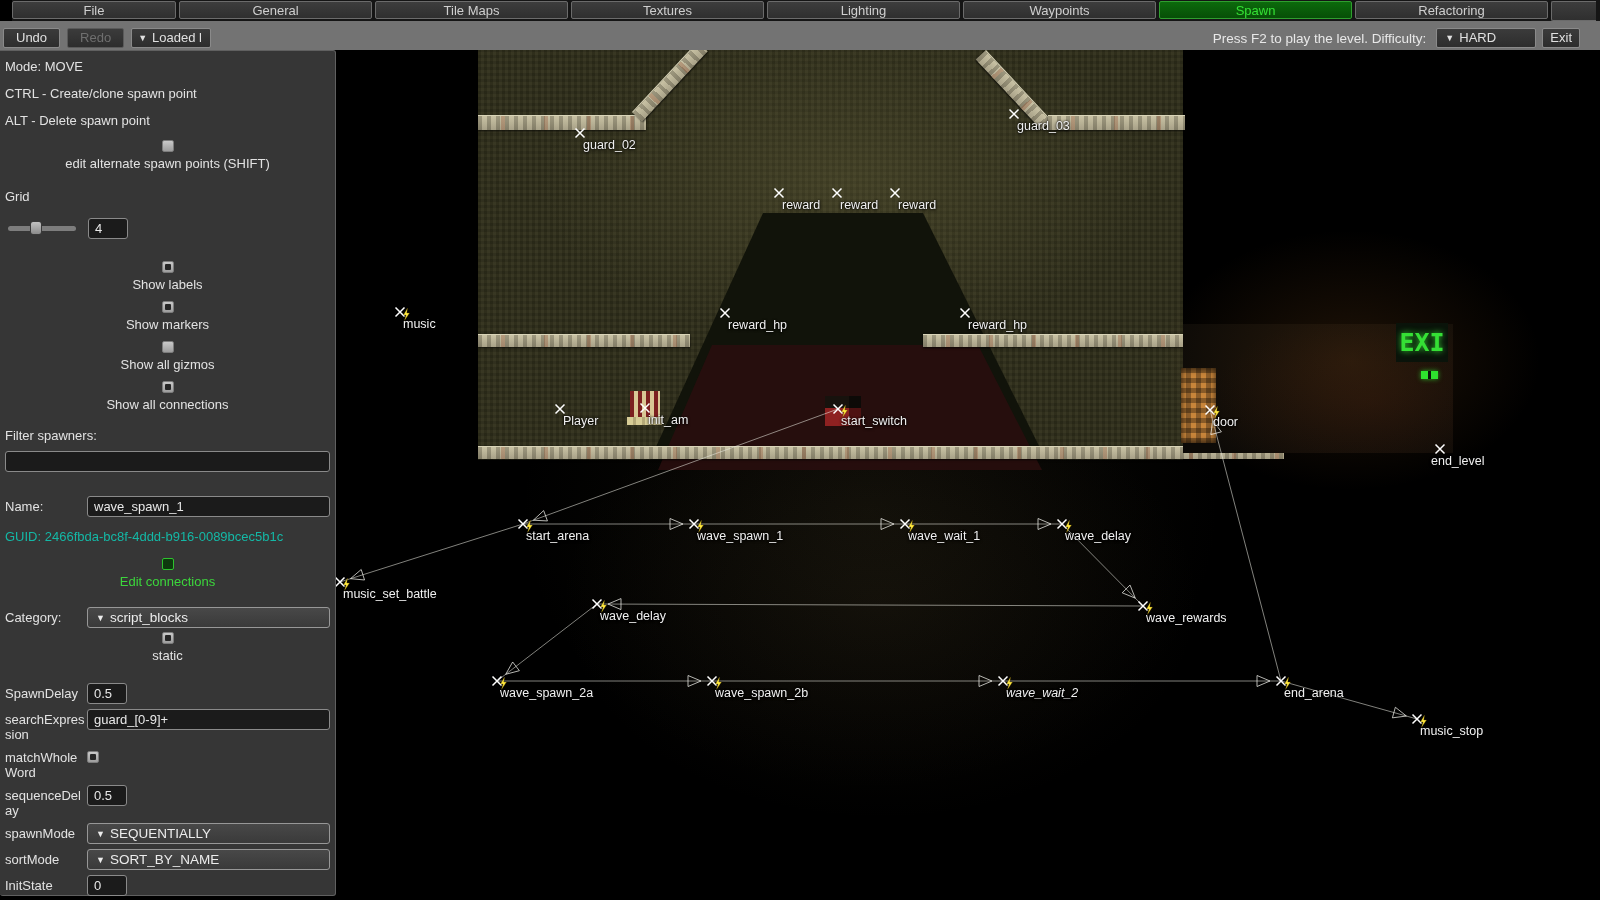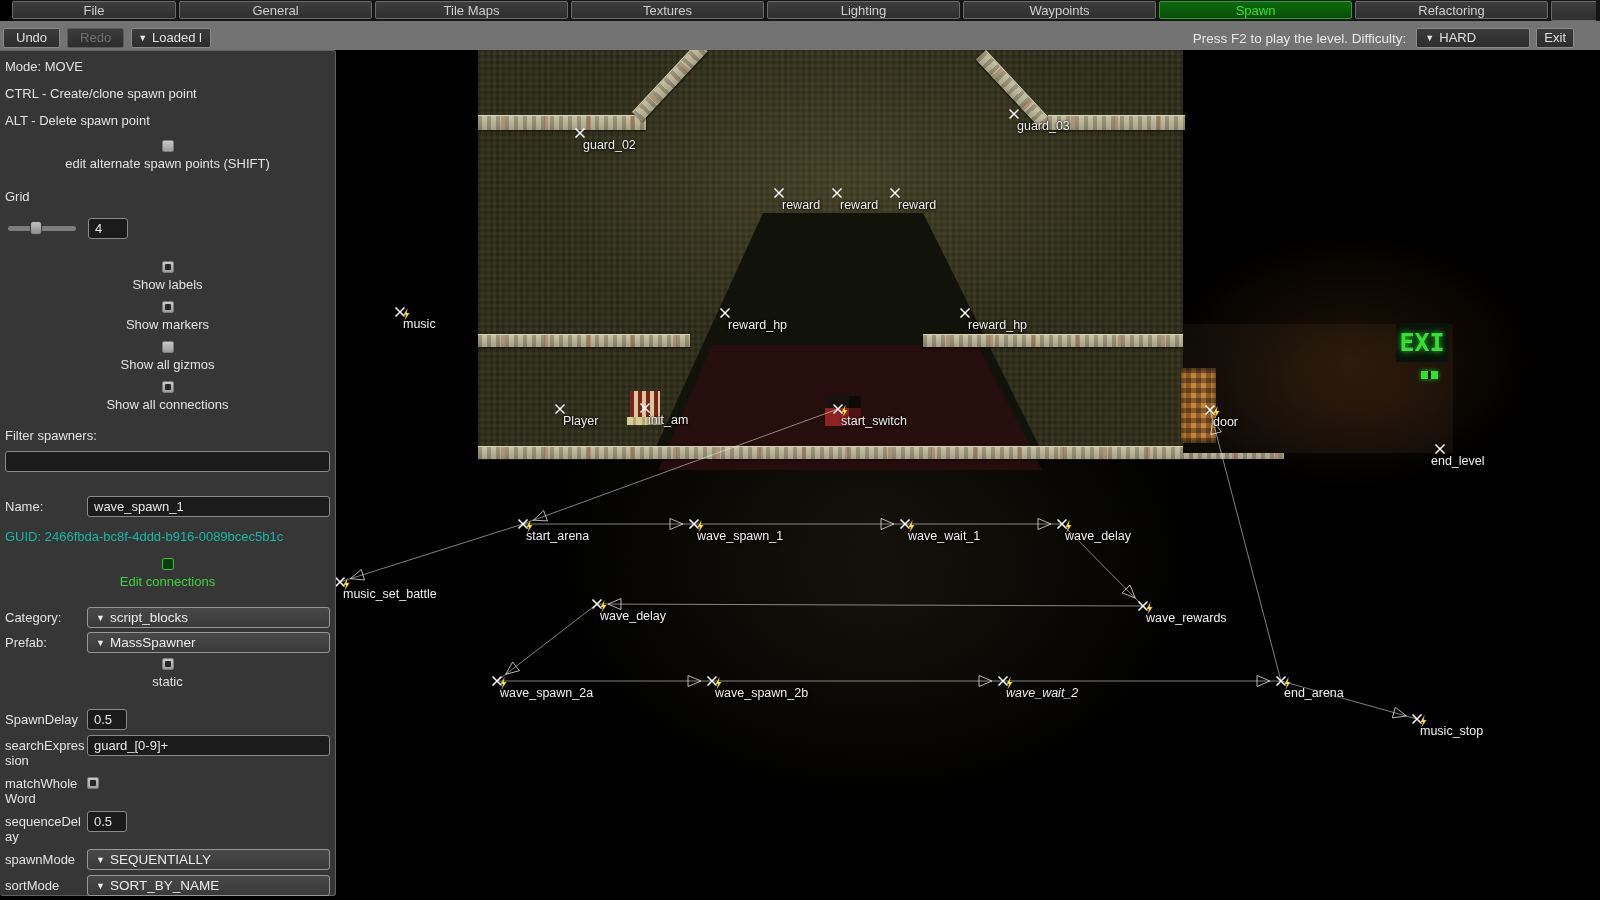--- a/index.html
+++ b/index.html
@@ -19,25 +19,25 @@
     display:flex;align-items:center;box-sizing:border-box;padding:7px 4px 2px 3px;}
   .tbtn{height:20px;background:linear-gradient(#3b3b3b,#2d2d2d);border:1px solid #8a8a8a;border-radius:2px;
     color:#e0e0e0;font-size:13px;line-height:18px;padding:0 12px;box-sizing:border-box;cursor:pointer;}
   .tbtn.disabled{color:#6f6f6f;border-color:#5a5a5a;}
   .tdrop{height:20px;width:80px;overflow:hidden;white-space:nowrap;background:linear-gradient(#3b3b3b,#2d2d2d);
     border:1px solid #8a8a8a;border-radius:2px;color:#e0e0e0;font-size:13px;line-height:18px;
     padding:0 6px;box-sizing:border-box;margin-left:7px;cursor:pointer;}
   .caret{font-size:9px;vertical-align:1px;margin-right:5px;}
   .spacer{flex:1;}
   .hint{color:#e8e8e8;font-size:13.5px;margin-right:10px;}
-  .diff-drop{height:20px;width:114px;background:linear-gradient(#3b3b3b,#2d2d2d);border:1px solid #8a8a8a;
+  .diff-drop{height:20px;width:100px;background:linear-gradient(#3b3b3b,#2d2d2d);border:1px solid #8a8a8a;
     border-radius:2px;color:#e0e0e0;font-size:13px;line-height:18px;padding:0 8px;box-sizing:border-box;
     margin-right:6px;cursor:pointer;}
   .exit-btn{height:20px;background:linear-gradient(#3b3b3b,#2d2d2d);border:1px solid #8a8a8a;border-radius:2px;
-    color:#e0e0e0;font-size:13px;line-height:18px;padding:0 7px;box-sizing:border-box;cursor:pointer;margin-right:22px;}
+    color:#e0e0e0;font-size:13px;line-height:18px;padding:0 7px;box-sizing:border-box;cursor:pointer;margin-right:16px;}
   
   .sidebar{position:absolute;left:0;top:50px;width:336px;height:846px;background:#363636;z-index:10;
     border:1px solid #606060;border-left:none;border-radius:0 3px 3px 3px;box-sizing:border-box;
     color:#e2e2e2;font-size:13px;padding:8px 5px 0 5px;}
   .sline{margin-bottom:12px;}
   .cbrow{display:flex;align-items:center;gap:4px;margin-bottom:9px;flex-direction:column;}
   .cb{width:12px;height:12px;flex:0 0 12px;background:linear-gradient(#c9c9c9,#9d9d9d);border:1px solid #7c7c7c;
     border-radius:2px;box-sizing:border-box;cursor:pointer;}
   .cb.checked::after{content:"";display:block;width:6px;height:6px;margin:2px;background:#262626;border-radius:1px;}
   .cb.green{background:#0e3a0e;border-color:#2ec22e;}
@@ -341,26 +341,20 @@
   <div class="cbrow" style="margin-bottom:18px;">
     <div class="cb green" id="cb-editconn"></div>
     <span class="greentext">Edit connections</span>
   </div>
   <div class="frow" style="margin-bottom:4px;">
     <div class="flabel">Category:</div>
     <div class="sdrop">
       <span class="caret">▼</span><span>script_blocks</span>
     </div>
   </div>
-  <div class="frow" style="margin-bottom:5px;">
-    <div class="flabel">Prefab:</div>
-    <div class="sdrop">
-      <span class="caret">▼</span><span>MassSpawner</span>
-    </div>
-  </div>
   <div class="cbrow" style="margin-bottom:20px;">
     <div class="cb checked" id="cb-static"></div>
     <span>static</span>
   </div>
   <div id="props">
       <div class="frow">
         <div class="flabel">SpawnDelay</div>
         <input class="sinput small" value="0.5" style="">
       </div>
       <div class="frow">

